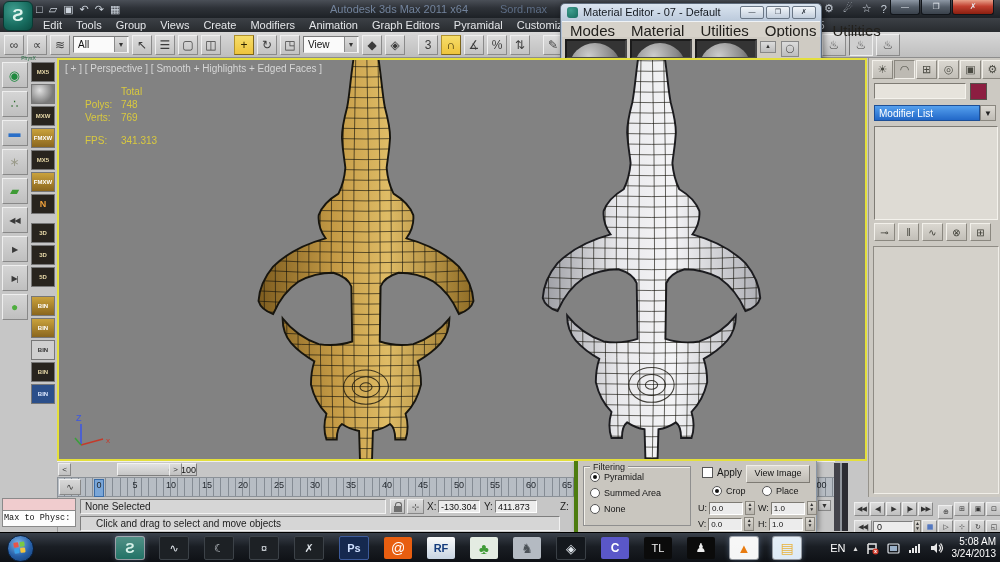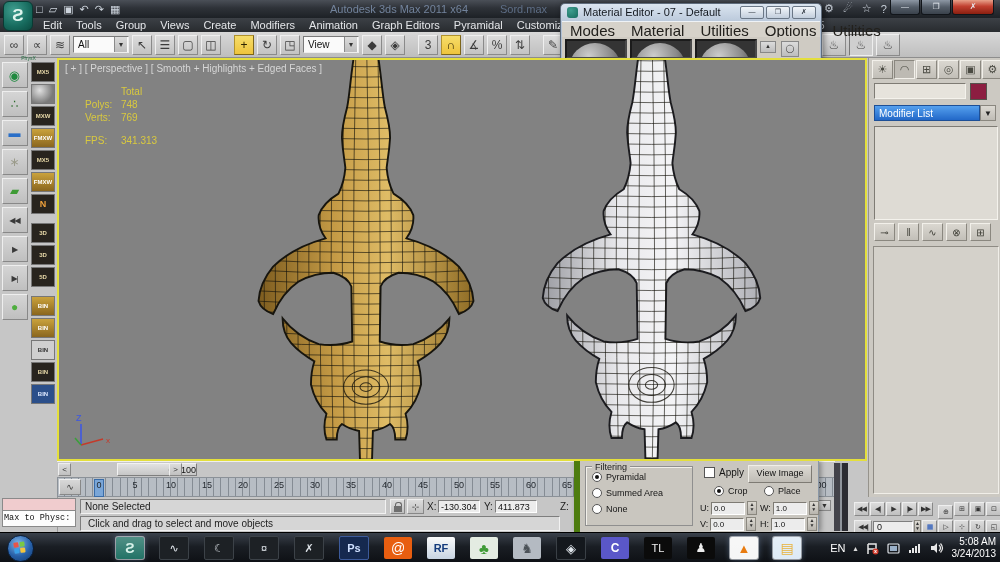--- a/index.html
+++ b/index.html
@@ -115,21 +115,21 @@
     padding:2px 0 0 3px;box-sizing:border-box;}
   .slot{width:62px;height:20px;background:#343434;border:2px solid;border-color:#1b1b1b #4a4a4a #4a4a4a #1b1b1b;
     overflow:hidden;position:relative;box-sizing:border-box;}
   .sph{position:absolute;left:2px;top:2px;width:52px;height:52px;border-radius:50%;
     background:radial-gradient(circle at 38% 25%,#cdcdcd,#8a8a8a 45%,#3c3c3c 80%);}
   .meminib{width:14px;height:10px;margin-top:2px;background:linear-gradient(#dcdcdc,#bdbdbd);
     border:1px solid #888;font-size:6px;text-align:center;line-height:9px;color:#333;}
   .mesample{width:16px;height:14px;margin-top:2px;margin-left:2px;background:linear-gradient(#dcdcdc,#bdbdbd);
     border:1px solid #888;font-size:8px;text-align:center;line-height:13px;color:#333;}
   #mebot{position:absolute;left:574px;top:461px;width:238px;height:71px;z-index:2;background:#c9c6bf;
-    border-left:6px solid #4d7c0f;border-right:1px solid #8a97a6;box-shadow:2px 0 5px rgba(0,0,0,.35);font-size:9px;}
+    border-left:4px solid #4d7c0f;border-right:1px solid #8a97a6;box-shadow:2px 0 5px rgba(0,0,0,.35);font-size:9px;}
   #fltbox{position:absolute;left:5px;top:5px;width:106px;height:58px;border:1px solid #8f8f8f;
     box-shadow:1px 1px 0 #f2f0ea inset;}
   #fltleg{position:absolute;left:6px;top:-5px;background:#c9c6bf;padding:0 3px;font-size:9px;color:#222;}
   .frow{display:flex;align-items:center;gap:4px;height:13px;margin:3px 0 0 6px;}
   .rdot{width:8px;height:8px;border-radius:50%;background:#fff;border:1px solid #555;display:inline-block;position:relative;}
   .rdot.on::after{content:"";position:absolute;left:2px;top:2px;width:4px;height:4px;border-radius:50%;background:#111;}
   .flbl{font-size:9px;color:#161616;}
   #applyrow{position:absolute;left:124px;top:6px;display:flex;align-items:center;gap:4px;}
   #applybox{width:9px;height:9px;background:#fff;border:1px solid #555;}
   #viewimg{position:absolute;left:168px;top:4px;width:62px;height:16px;font-size:9px;color:#111;
@@ -170,21 +170,21 @@
   .locksh{position:absolute;left:4px;top:2px;width:5px;height:4px;border:1.5px solid #666;border-bottom:none;border-radius:3px 3px 0 0;}
   .lockbody{position:absolute;left:3px;top:6px;width:8px;height:6px;background:#6e6e6e;}
   #gizbtn{position:absolute;left:407px;top:499px;width:17px;height:15px;z-index:1;font-size:9px;color:#444;
     background:linear-gradient(#dcdcdc,#c0c0c0);border:1px solid;border-color:#eee #888 #888 #eee;
     text-align:center;line-height:14px;box-sizing:border-box;}
   .coordlbl{position:absolute;top:501px;z-index:1;font-size:10px;color:#222;}
   .coordfld{position:absolute;top:500px;width:42px;height:13px;z-index:1;background:#ececec;
     border:1px solid;border-color:#7e7e7e #fff #fff #7e7e7e;font-size:9px;line-height:12px;padding-left:2px;
     color:#111;box-sizing:border-box;font-family:"Liberation Sans",sans-serif;}
   #promptfield{position:absolute;left:80px;top:516px;width:480px;height:15px;z-index:1;
-    font-size:10px;line-height:14px;padding-left:7px;color:#222;}
+    font-size:10px;line-height:14px;padding-left:15px;color:#222;}
   #edgebars{position:absolute;left:834px;top:463px;width:17px;height:68px;z-index:1;
     background:linear-gradient(90deg,#43434a 0 6px,#8f949b 6px 8px,#2c2c32 8px 14px,#c6c6c6 14px);}
   #trkdd{position:absolute;left:818px;top:500px;width:13px;height:11px;z-index:1;font-size:7px;color:#333;
     background:linear-gradient(#dcdcdc,#bdbdbd);border:1px solid #888;text-align:center;line-height:10px;box-sizing:border-box;}
   #animarea{position:absolute;left:852px;top:497px;width:148px;height:35px;background:#c6c6c6;z-index:1;}
   .abrow{display:flex;gap:1px;padding:1px 0 0 2px;align-items:center;}
   .ab{min-width:15px;height:14px;display:flex;align-items:center;justify-content:center;
     font-size:7px;letter-spacing:-1px;color:#333;background:linear-gradient(#dcdcdc,#c0c0c0);
     border:1px solid;border-color:#eee #888 #888 #eee;box-sizing:border-box;}
   .ab.g2{margin-left:4px;}

